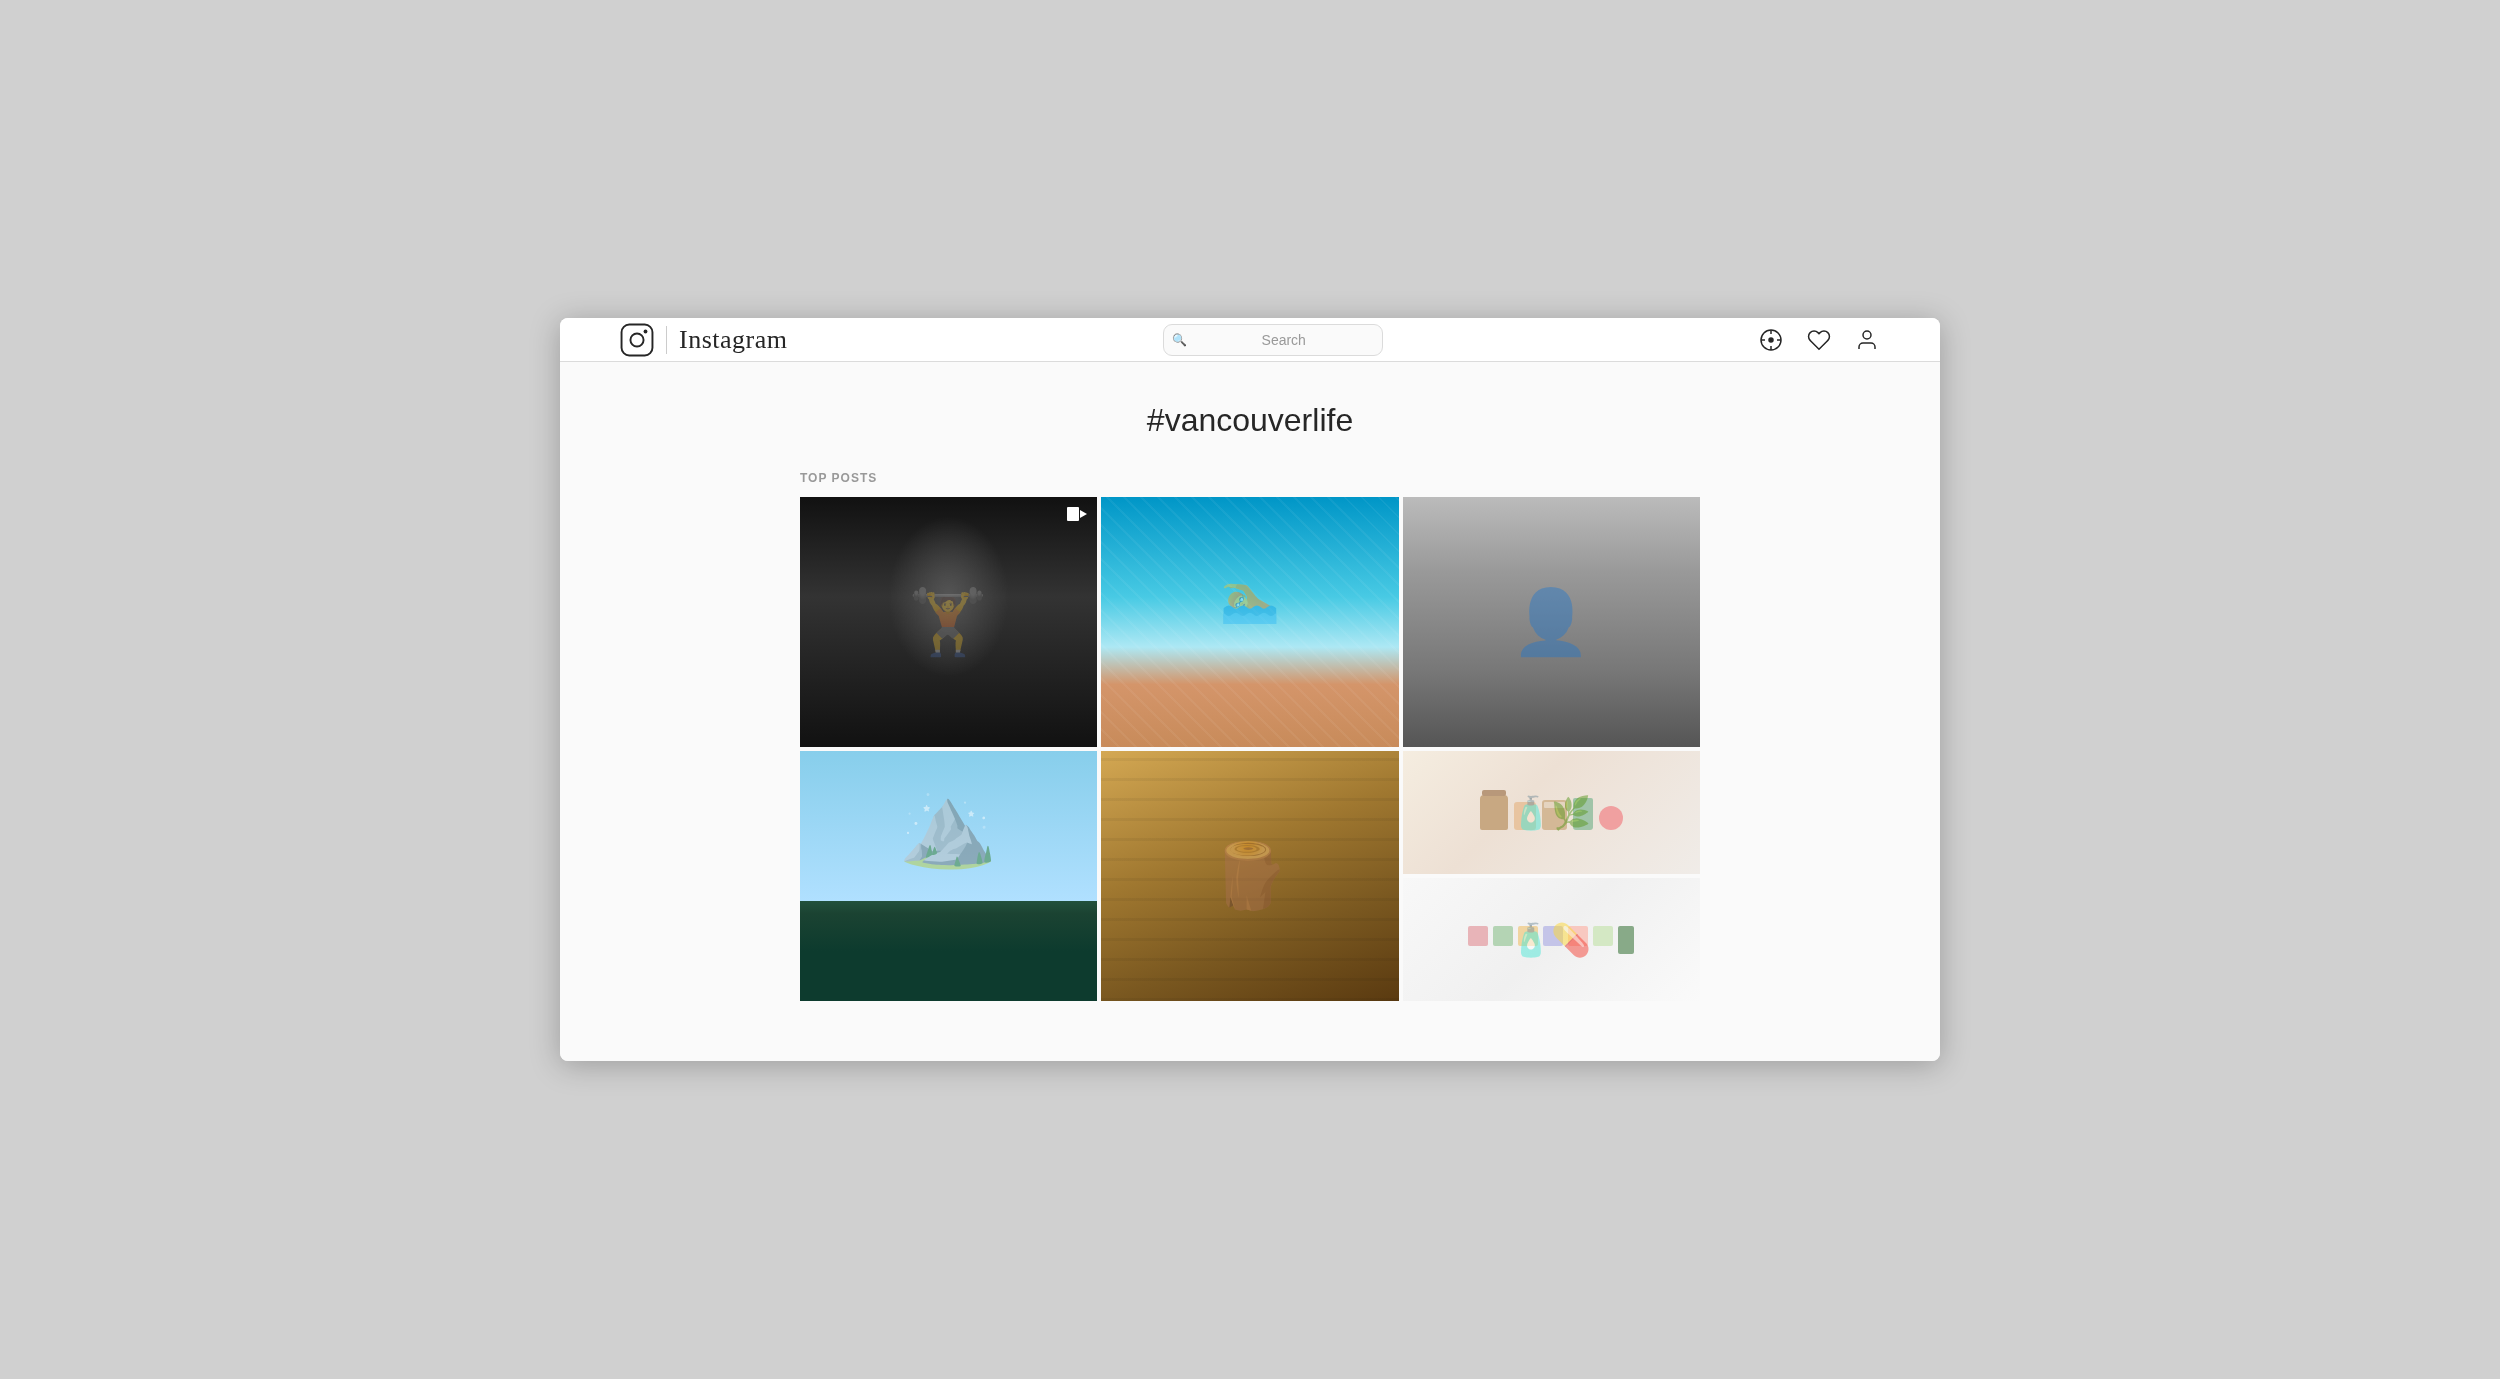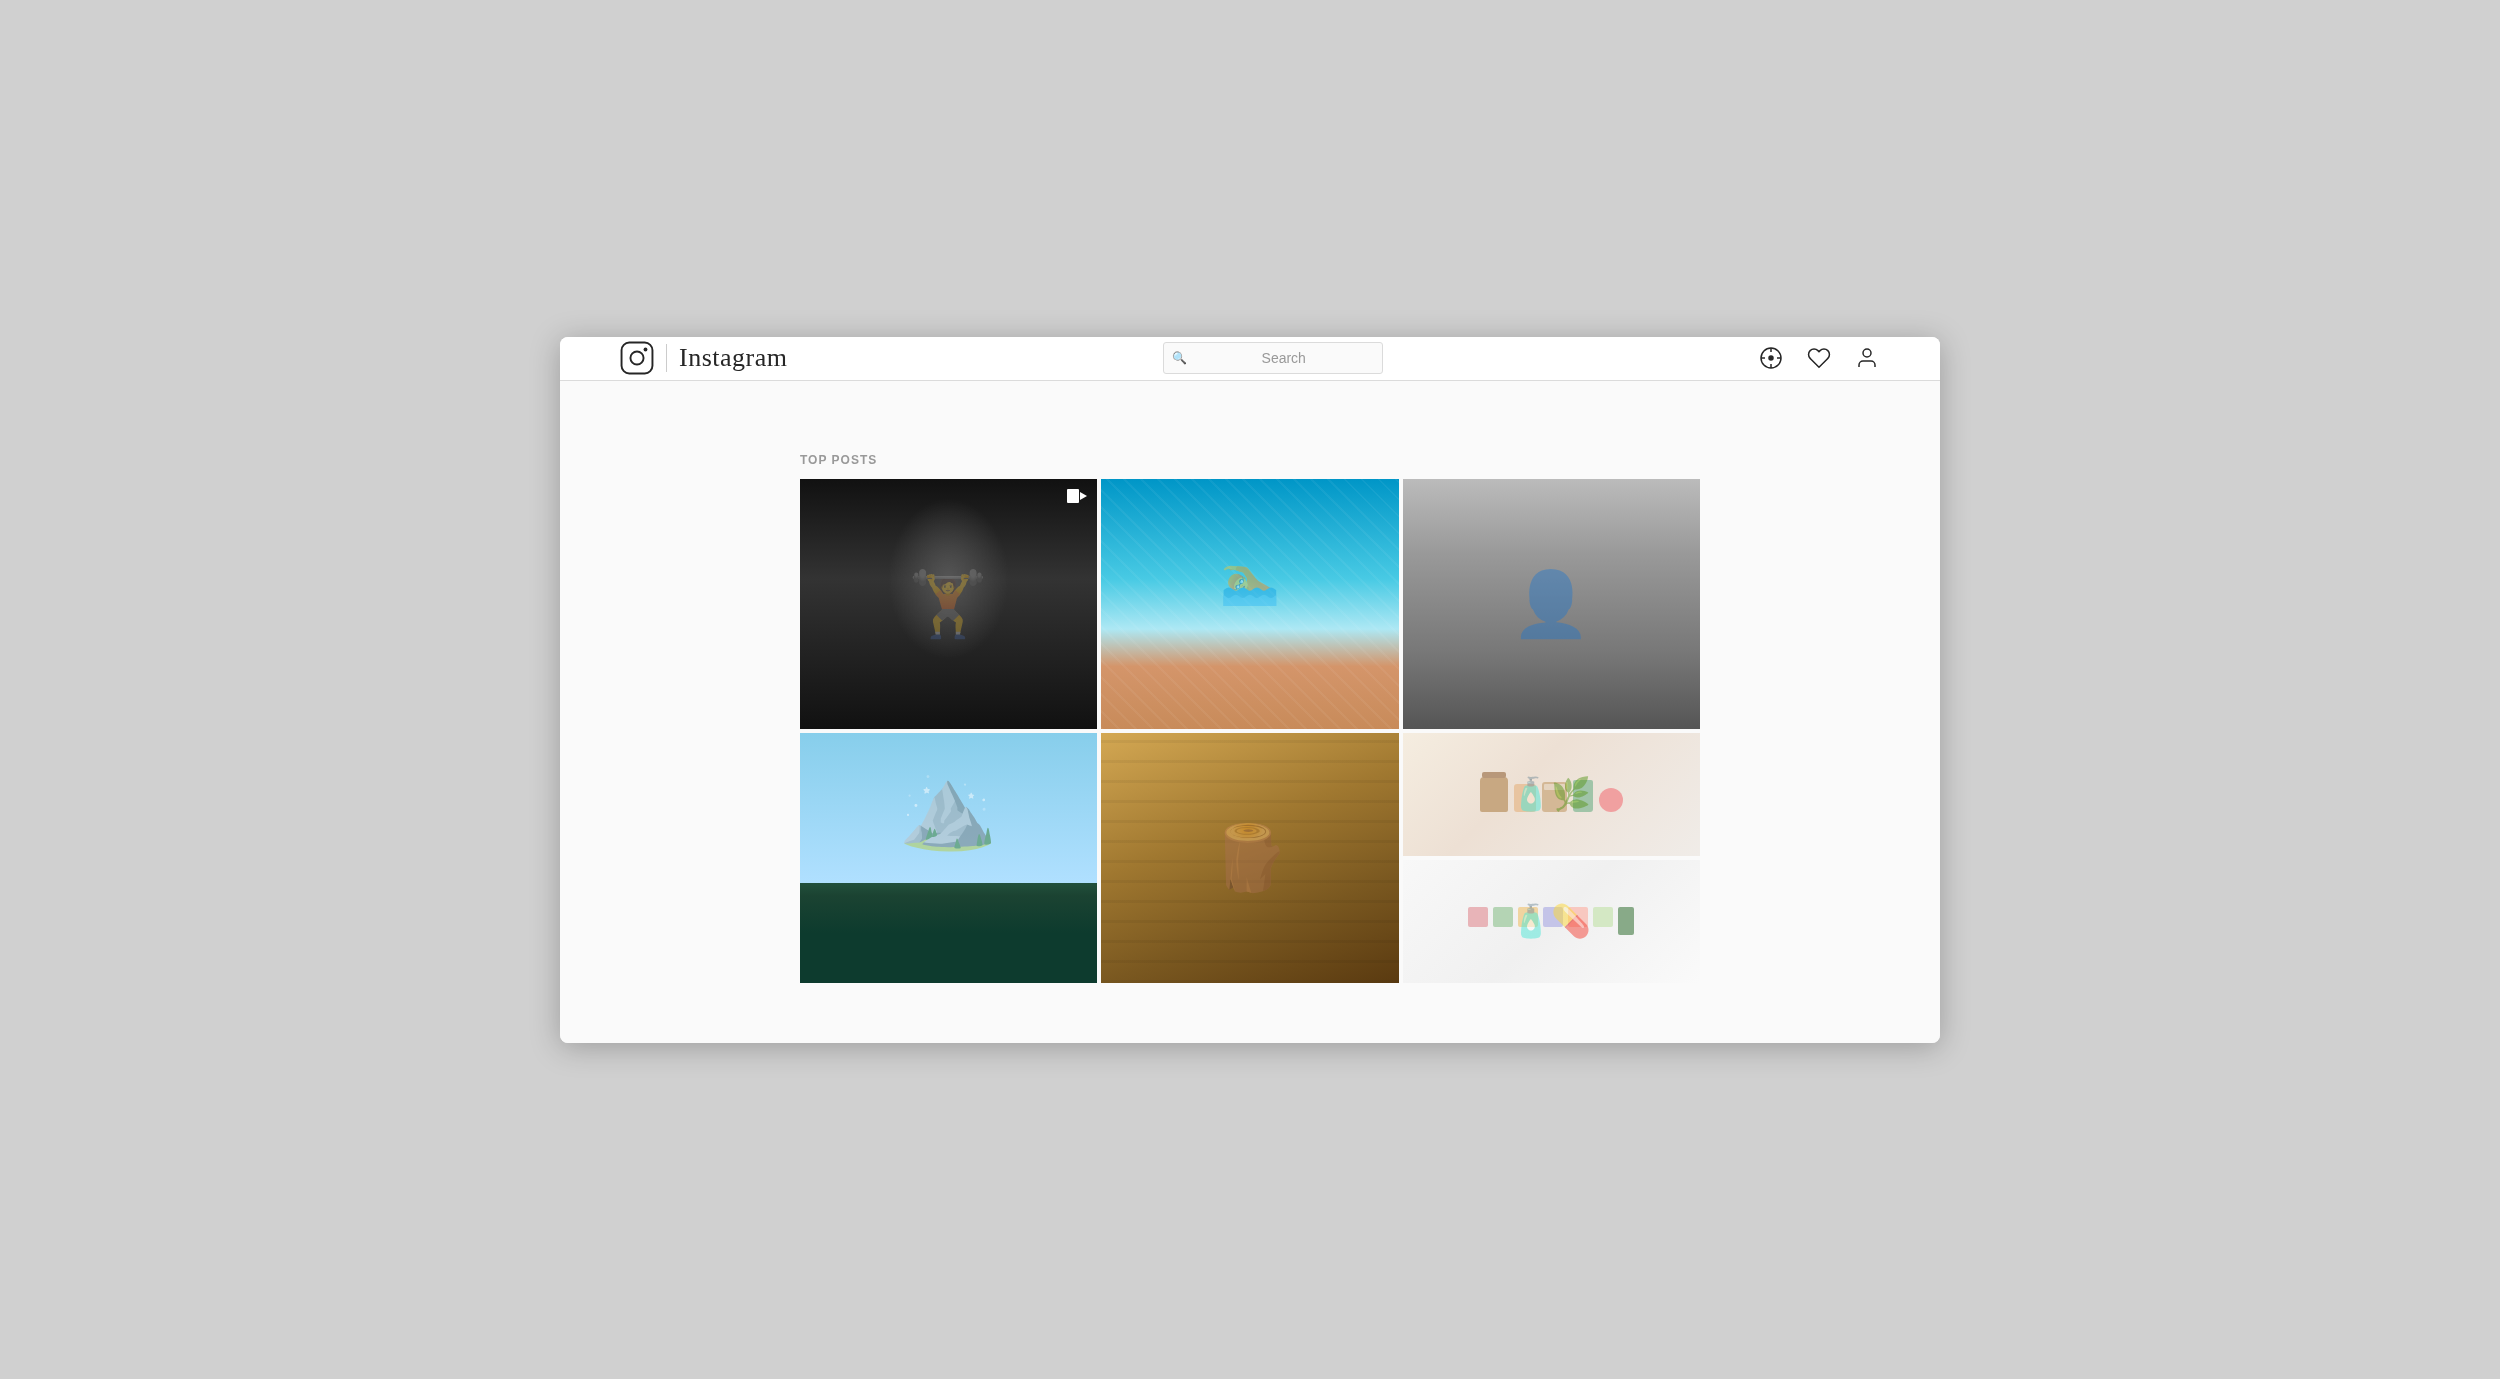--- a/index.html
+++ b/index.html
@@ -48,21 +48,21 @@
       font-family: 'Palatino Linotype', 'Book Antiqua', Palatino, serif;
       color: #262626;
       letter-spacing: 0.5px;
     }
     .navbar-search {
       position: relative;
     }
     .search-input {
       background: #fafafa;
       border: 1px solid #dbdbdb;
-      border-radius: 3px;
+      border-radius: 9px;
       height: 32px;
       width: 220px;
       padding: 0 10px 0 32px;
       font-size: 14px;
       color: #999;
       outline: none;
       text-align: center;
     }
     .search-input::placeholder {
       color: #999;
@@ -338,20 +338,21 @@
         <svg width="24" height="24" viewBox="0 0 24 24" fill="none" stroke="#262626" stroke-width="1.5">
           <path d="M20 21v-2a4 4 0 0 0-4-4H8a4 4 0 0 0-4 4v2"></path>
           <circle cx="12" cy="7" r="4"></circle>
         </svg>
       </div>
     </div>
   </nav>
 
   <main class="main-content">
     <div class="hashtag-header">
+      <h1 class="hashtag-title">#vancouverlife</h1>
     </div>
 
     <div class="posts-section">
       <div class="section-label">TOP POSTS</div>
 
       <div class="posts-grid">
 
         <div class="post-item">
           <div class="post-image img-gym" style="height:250px;"></div>
           <div class="video-badge">

